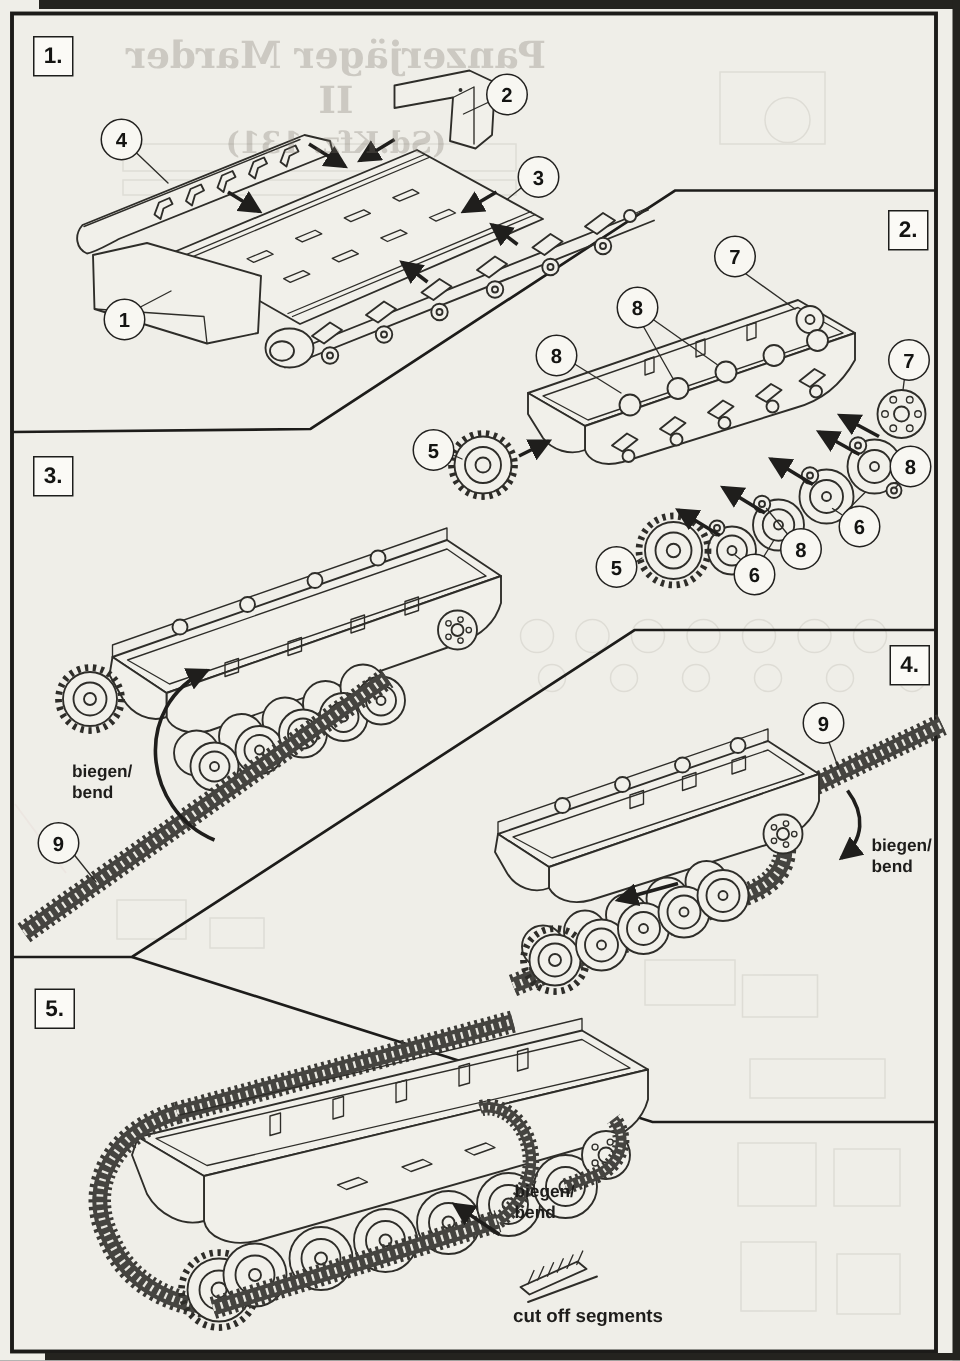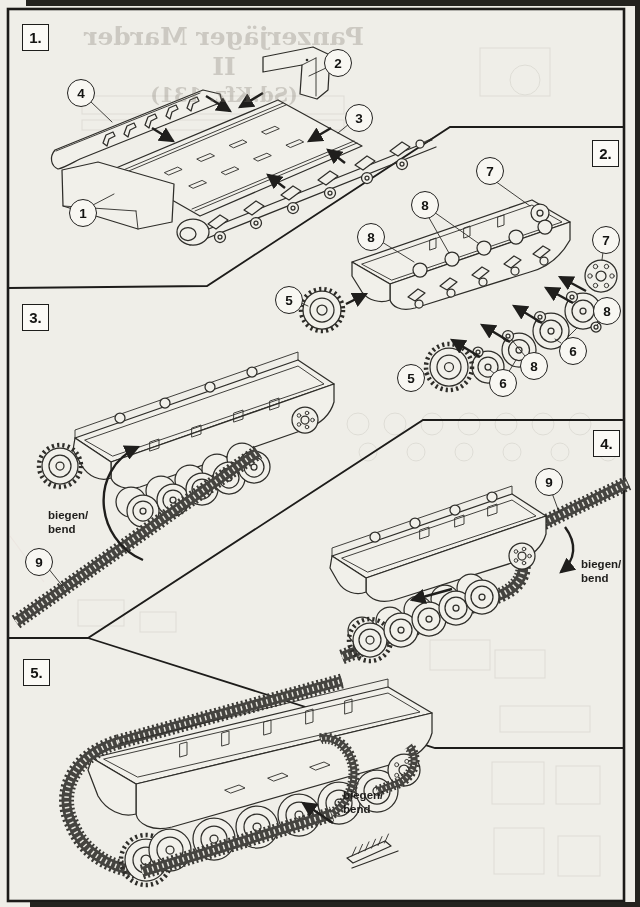--- a/index.html
+++ b/index.html
@@ -539,18 +539,19 @@
   </div>
   <div class="note" style="left:581px;top:557px">
     <div>biegen/</div>
     <div>bend</div>
   </div>
   <div class="note" style="left:343px;top:788px">
     <div>biegen/</div>
     <div>bend</div>
   </div>
   <div class="caption" style="left:342px;top:870px">
+    <div>cut off segments</div>
   </div>
 
   <div class="edge top"></div>
   <div class="edge right"></div>
   <div class="edge bottom"></div>
 </div>
 
 </body></html>

